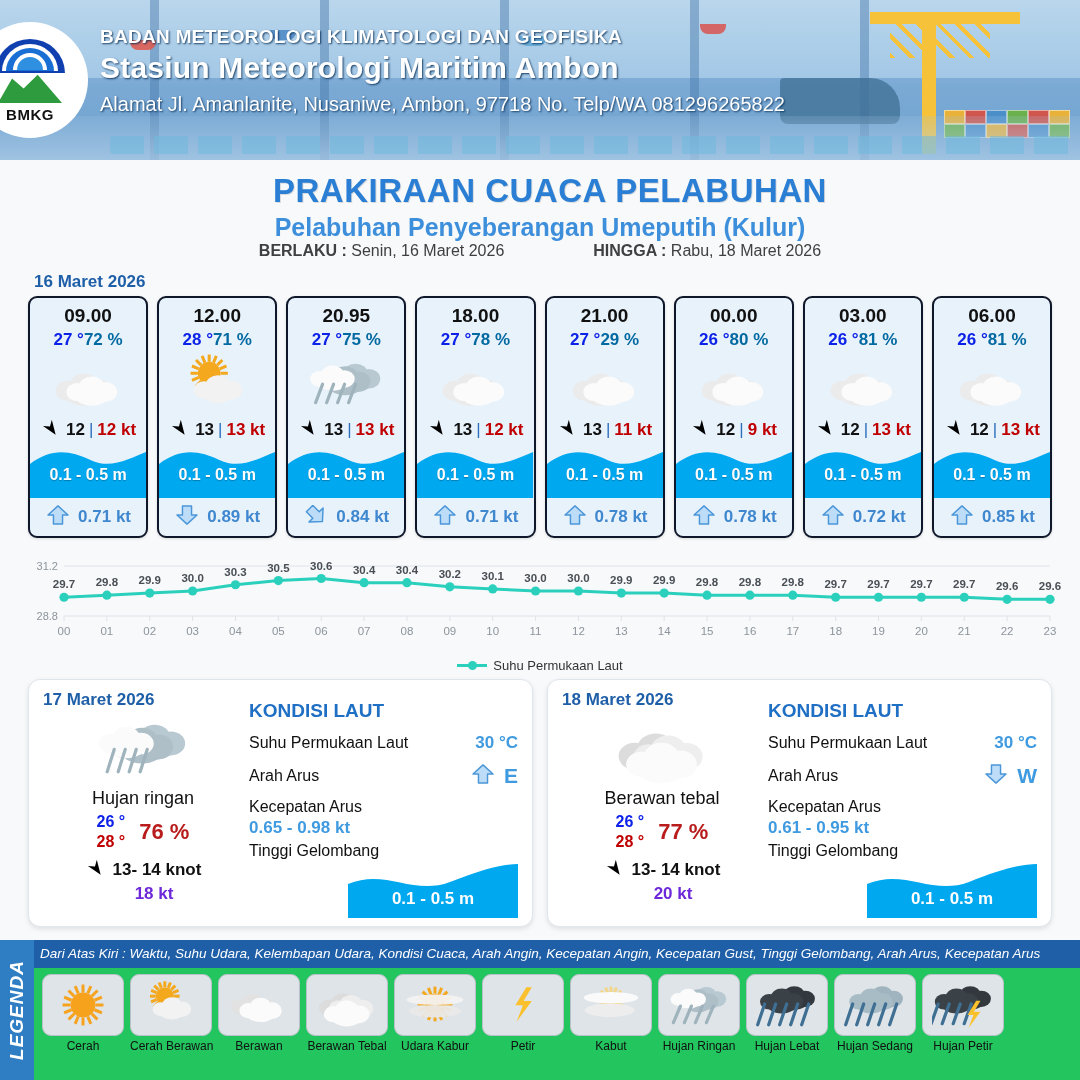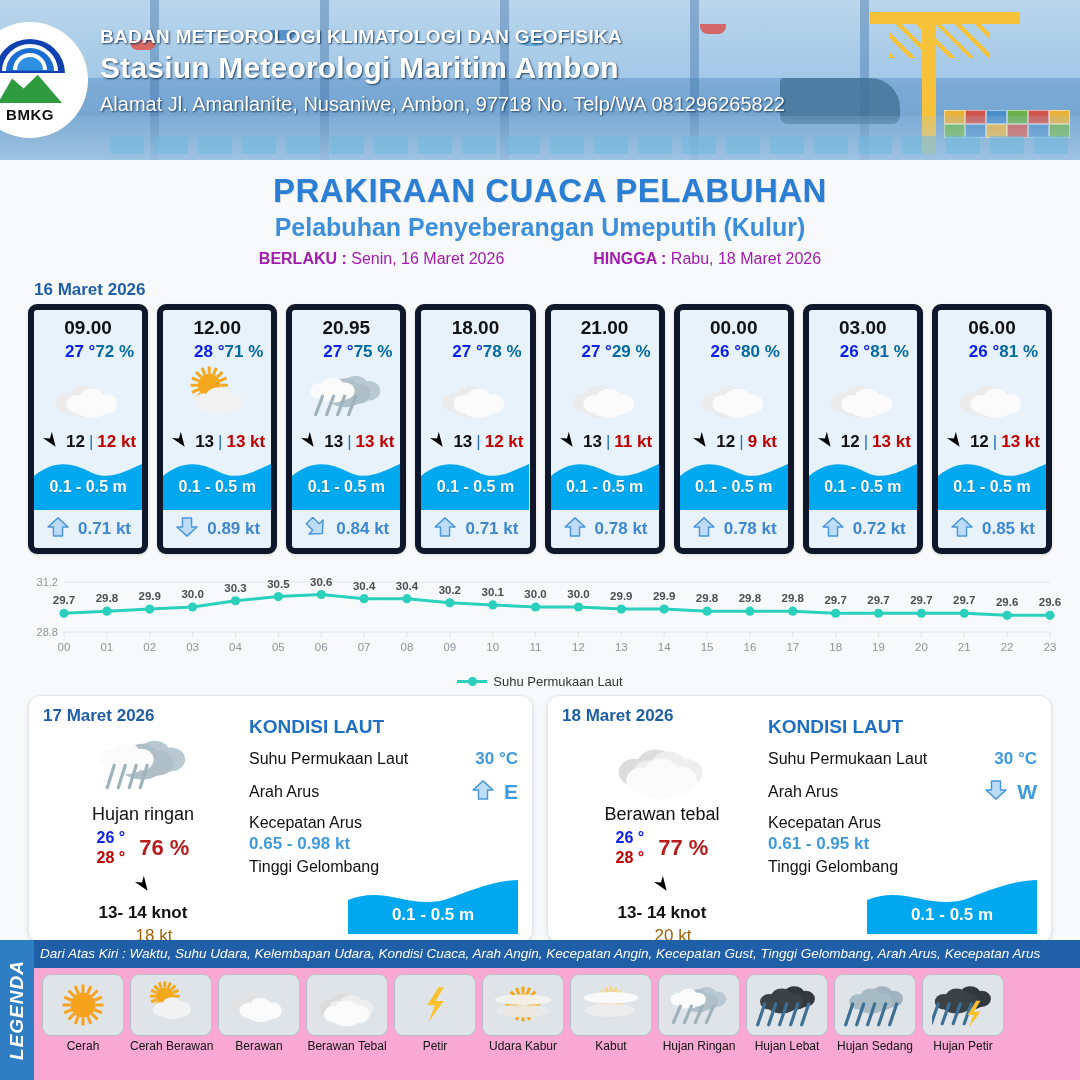--- a/index.html
+++ b/index.html
@@ -71,35 +71,35 @@
   .logo-mtn { position:absolute; left:4px; top:36px; width:64px; height:30px;
      background:#2e9b3f; clip-path: polygon(0 100%, 22% 18%, 40% 52%, 62% 6%, 100% 100%); }
   .logo-text { position:absolute; left:0; bottom:0; width:72px; text-align:center;
      font-size:15px; font-weight:bold; color:#111; letter-spacing:.5px;}
 
   
   .title-zone { text-align:center; padding-top:12px; }
   .t-main { font-size:33px; font-weight:bold; color:#2a7fd4; letter-spacing:.5px;
             text-shadow: 1px 1px 0 rgba(0,0,0,.12); padding-left: 20px; }
   .t-sub { font-size:25px; font-weight:bold; color:#3e8fdb; margin-top:3px; }
-  .t-valid { margin-top:8px; font-size:16px; color:#a21caf; }
+  .t-valid { margin-top:0; font-size:16px; color:#404040; }
   .t-valid .lbl { font-weight:bold; }
   .t-valid .gap { display:inline-block; width:80px; }
 
   .date-label { margin:12px 0 4px 34px; font-size:17px; font-weight:bold; color:#1f5fa8; }
 
   
   .cards { display:flex; gap:9px; padding:0 28px; }
   .card {
-    width:128px; background:#e8f2fb; border:6px solid #0f172a;
+    width:128px; background:#e8f2fb; border:2px solid #0f172a;
     border-radius:9px; overflow:hidden; position:relative;
     box-shadow: 0 1px 3px rgba(0,0,0,.12);
   }
   .c-time { text-align:center; font-size:19px; font-weight:bold; color:#111; padding-top:7px;}
-  .c-tr { display:flex; justify-content:flex-end; align-items:baseline; padding:3px 8px 0; }
+  .c-tr { display:flex; justify-content:center; align-items:baseline; padding:3px 8px 0; }
   .c-temp { font-size:17px; font-weight:bold; color:#0d22e8; }
   .c-hum  { font-size:17px; font-weight:bold; color:#0369a1; }
   .c-icon { height:62px; display:flex; align-items:center; justify-content:center; margin-top:2px;}
   .c-wind { display:flex; align-items:center; justify-content:center; gap:4px; height:32px; }
   .c-wdir { font-size:17px; font-weight:bold; color:#111; }
   .c-bar  { font-size:17px; color:#2c6ebd; }
   .c-gust { font-size:17px; font-weight:bold; color:#c00000; }
   .c-wave { position:relative; height:52px; }
   .wave-svg { position:absolute; left:0; top:0; width:100%; height:52px; display:block;}
   .c-wavetxt { position:absolute; left:0; top:20px; width:100%; text-align:center;
@@ -129,23 +129,23 @@
   }
   .d-left { width:200px; position:relative; }
   .d-date { font-size:17px; font-weight:bold; color:#1f5fa8; }
   .d-icon { height:72px; display:flex; align-items:center; justify-content:center; margin-top:2px;}
   .d-cond { text-align:center; font-size:18px; color:#111; margin-top:4px;}
   .d-temps { display:flex; align-items:center; justify-content:center; gap:14px; margin-top:4px;}
   .d-tcol { display:flex; flex-direction:column; }
   .d-tmin { font-size:16px; font-weight:bold; color:#0d22e8; }
   .d-tmax { font-size:16px; font-weight:bold; color:#c00000; margin-top:2px;}
   .d-hum { font-size:22px; font-weight:bold; color:#b91c1c; }
-  .d-wind { display:flex; align-items:center; justify-content:center; gap:6px; margin-top:8px;flex-direction:column;}
+  .d-wind { display:flex; align-items:center; justify-content:center; gap:6px; margin-top:8px;}
   .d-wtxt { font-size:17px; font-weight:bold; color:#111; }
-  .d-gust { text-align:center; font-size:17px; font-weight:normal; color:#a16207; margin-top:3px; padding-left:22px;}
+  .d-gust { text-align:center; font-size:17px; font-weight:bold; color:#6d28d9; margin-top:3px; padding-left:22px;}
   .d-right { flex:1; padding-left:6px; position:relative; }
   .d-sect { font-size:19px; font-weight:bold; color:#1f6fc4; margin-top:10px;}
   .d-row { display:flex; justify-content:space-between; align-items:center; margin-top:11px; }
   .d-key { font-size:16px; color:#111; }
   .d-val { font-size:17px; font-weight:bold; color:#3f9ae0; }
   .d-curline { display:flex; align-items:center; gap:8px; }
   .d-curdir { font-size:21px; font-weight:bold; color:#3f9ae0; }
   .d-speed { text-align:left; font-size:17px; font-weight:bold; color:#3f9ae0; margin-top:2px;}
   .d-wavebox { position:relative; width:170px; height:56px; margin-left:auto; margin-top:2px;}
   .d-wavetxt { position:absolute; left:0; top:27px; width:100%; text-align:center;
@@ -163,21 +163,21 @@
   .leg-side span {
     transform: rotate(-90deg); white-space:nowrap; color:#fff;
     font-size:19px; font-weight:bold; font-style:italic; letter-spacing:1px;
   }
   .leg-note {
     position:absolute; left:40px; top:6px; width:1035px; color:#fff;
     font-size:13.5px; font-style:italic; white-space:nowrap;
   }
   .leg-panel {
     position:absolute; left:34px; top:28px; width:1046px; height:112px;
-    background:#f9a8d4;
+    background:#22c55e;
   }
   .leg-items { display:flex; gap:6px; padding:6px 8px 0 8px; }
   .leg-item { width:82px; text-align:center; }
   .leg-box {
     width:82px; height:62px; background:#dfe4e8; border:1px solid #b9c1c8;
     border-radius:9px; display:flex; align-items:center; justify-content:center;
   }
   .leg-lbl { font-size:12px; color:#111; margin-top:3px; white-space:nowrap; }
 </style>
 </head>
@@ -1020,28 +1020,20 @@
     <ellipse cx="45" cy="24" rx="13" ry="11" fill="#fbfbfb"></ellipse>
     <ellipse cx="30" cy="18" rx="14" ry="11" fill="#fbfbfb"></ellipse>
   </g>
             </svg>
           </div>
     <div class="leg-lbl">Berawan Tebal</div>
         </div>
         <div class="leg-item">
     <div class="leg-box">
             <svg width="62" height="52" viewBox="0 0 62 52">
-              <polygon transform="translate(19.22,8.32) scale(0.6864)" points="22,0 6,26 17,26 8,50 30,20 18,20 30,0" fill="#fbc02d"></polygon>
-            </svg>
-          </div>
-    <div class="leg-lbl">Petir</div>
-        </div>
-        <div class="leg-item">
-    <div class="leg-box">
-            <svg width="62" height="52" viewBox="0 0 62 52">
               <line x1="41.54" y1="24.96" x2="48.391000000000005" y2="24.96" stroke="#f4a81d" stroke-width="3"></line>
               <line x1="40.737690272668964" y1="28.993483377128047" x2="47.067188949903795" y2="31.61524757226128" stroke="#f4a81d" stroke-width="3"></line>
               <line x1="38.45290547370621" y1="32.41290547370621" x2="43.29729403161525" y2="37.257294031615245" stroke="#f4a81d" stroke-width="3"></line>
               <line x1="35.03348337712805" y1="34.697690272668964" x2="37.655247572261274" y2="41.02718894990379" stroke="#f4a81d" stroke-width="3"></line>
               <line x1="31" y1="35.5" x2="31" y2="42.351" stroke="#f4a81d" stroke-width="3"></line>
               <line x1="26.966516622871954" y1="34.697690272668964" x2="24.344752427738726" y2="41.02718894990379" stroke="#f4a81d" stroke-width="3"></line>
               <line x1="23.54709452629379" y1="32.41290547370621" x2="18.702705968384752" y2="37.25729403161525" stroke="#f4a81d" stroke-width="3"></line>
               <line x1="21.262309727331036" y1="28.993483377128047" x2="14.932811050096209" y2="31.615247572261282" stroke="#f4a81d" stroke-width="3"></line>
               <line x1="20.46" y1="24.96" x2="13.608999999999998" y2="24.960000000000004" stroke="#f4a81d" stroke-width="3"></line>
               <line x1="21.262309727331036" y1="20.926516622871954" x2="14.932811050096209" y2="18.304752427738727" stroke="#f4a81d" stroke-width="3"></line>
@@ -1050,20 +1042,28 @@
               <line x1="30.999999999999996" y1="14.42" x2="30.999999999999996" y2="7.568999999999999" stroke="#f4a81d" stroke-width="3"></line>
               <line x1="35.03348337712805" y1="15.222309727331039" x2="37.65524757226128" y2="8.892811050096213" stroke="#f4a81d" stroke-width="3"></line>
               <line x1="38.45290547370621" y1="17.507094526293788" x2="43.297294031615245" y2="12.66270596838475" stroke="#f4a81d" stroke-width="3"></line>
               <line x1="40.73769027266896" y1="20.926516622871947" x2="47.06718894990378" y2="18.304752427738713" stroke="#f4a81d" stroke-width="3"></line>
               <circle cx="31" cy="24.96" r="10.540000000000001" fill="#f4a81d"></circle>
               <ellipse cx="31" cy="20.8" rx="28.52" ry="5.2" fill="#f3f3f3" opacity=".93"></ellipse>
               <ellipse cx="31" cy="32.24" rx="26.04" ry="6.24" fill="#e9e9e9" opacity=".93"></ellipse>
             </svg>
           </div>
     <div class="leg-lbl">Udara Kabur</div>
+        </div>
+        <div class="leg-item">
+    <div class="leg-box">
+            <svg width="62" height="52" viewBox="0 0 62 52">
+              <polygon transform="translate(19.22,8.32) scale(0.6864)" points="22,0 6,26 17,26 8,50 30,20 18,20 30,0" fill="#fbc02d"></polygon>
+            </svg>
+          </div>
+    <div class="leg-lbl">Petir</div>
         </div>
         <div class="leg-item">
     <div class="leg-box">
             <svg width="62" height="52" viewBox="0 0 62 52">
               <line x1="39.68" y1="21.84" x2="45.322" y2="21.84" stroke="#f3d58a" stroke-width="3"></line>
               <line x1="39.019274342197974" y1="25.16169219292898" x2="44.23180266462665" y2="27.320792118332818" stroke="#f3d58a" stroke-width="3"></line>
               <line x1="37.13768686069923" y1="27.977686860699233" x2="41.12718332015373" y2="31.967183320153733" stroke="#f3d58a" stroke-width="3"></line>
               <line x1="34.32169219292898" y1="29.85927434219797" x2="36.480792118332815" y2="35.071802664626645" stroke="#f3d58a" stroke-width="3"></line>
               <line x1="31" y1="30.520000000000003" x2="31" y2="36.162" stroke="#f3d58a" stroke-width="3"></line>
               <line x1="27.678307807071022" y1="29.85927434219797" x2="25.519207881667185" y2="35.071802664626645" stroke="#f3d58a" stroke-width="3"></line>

